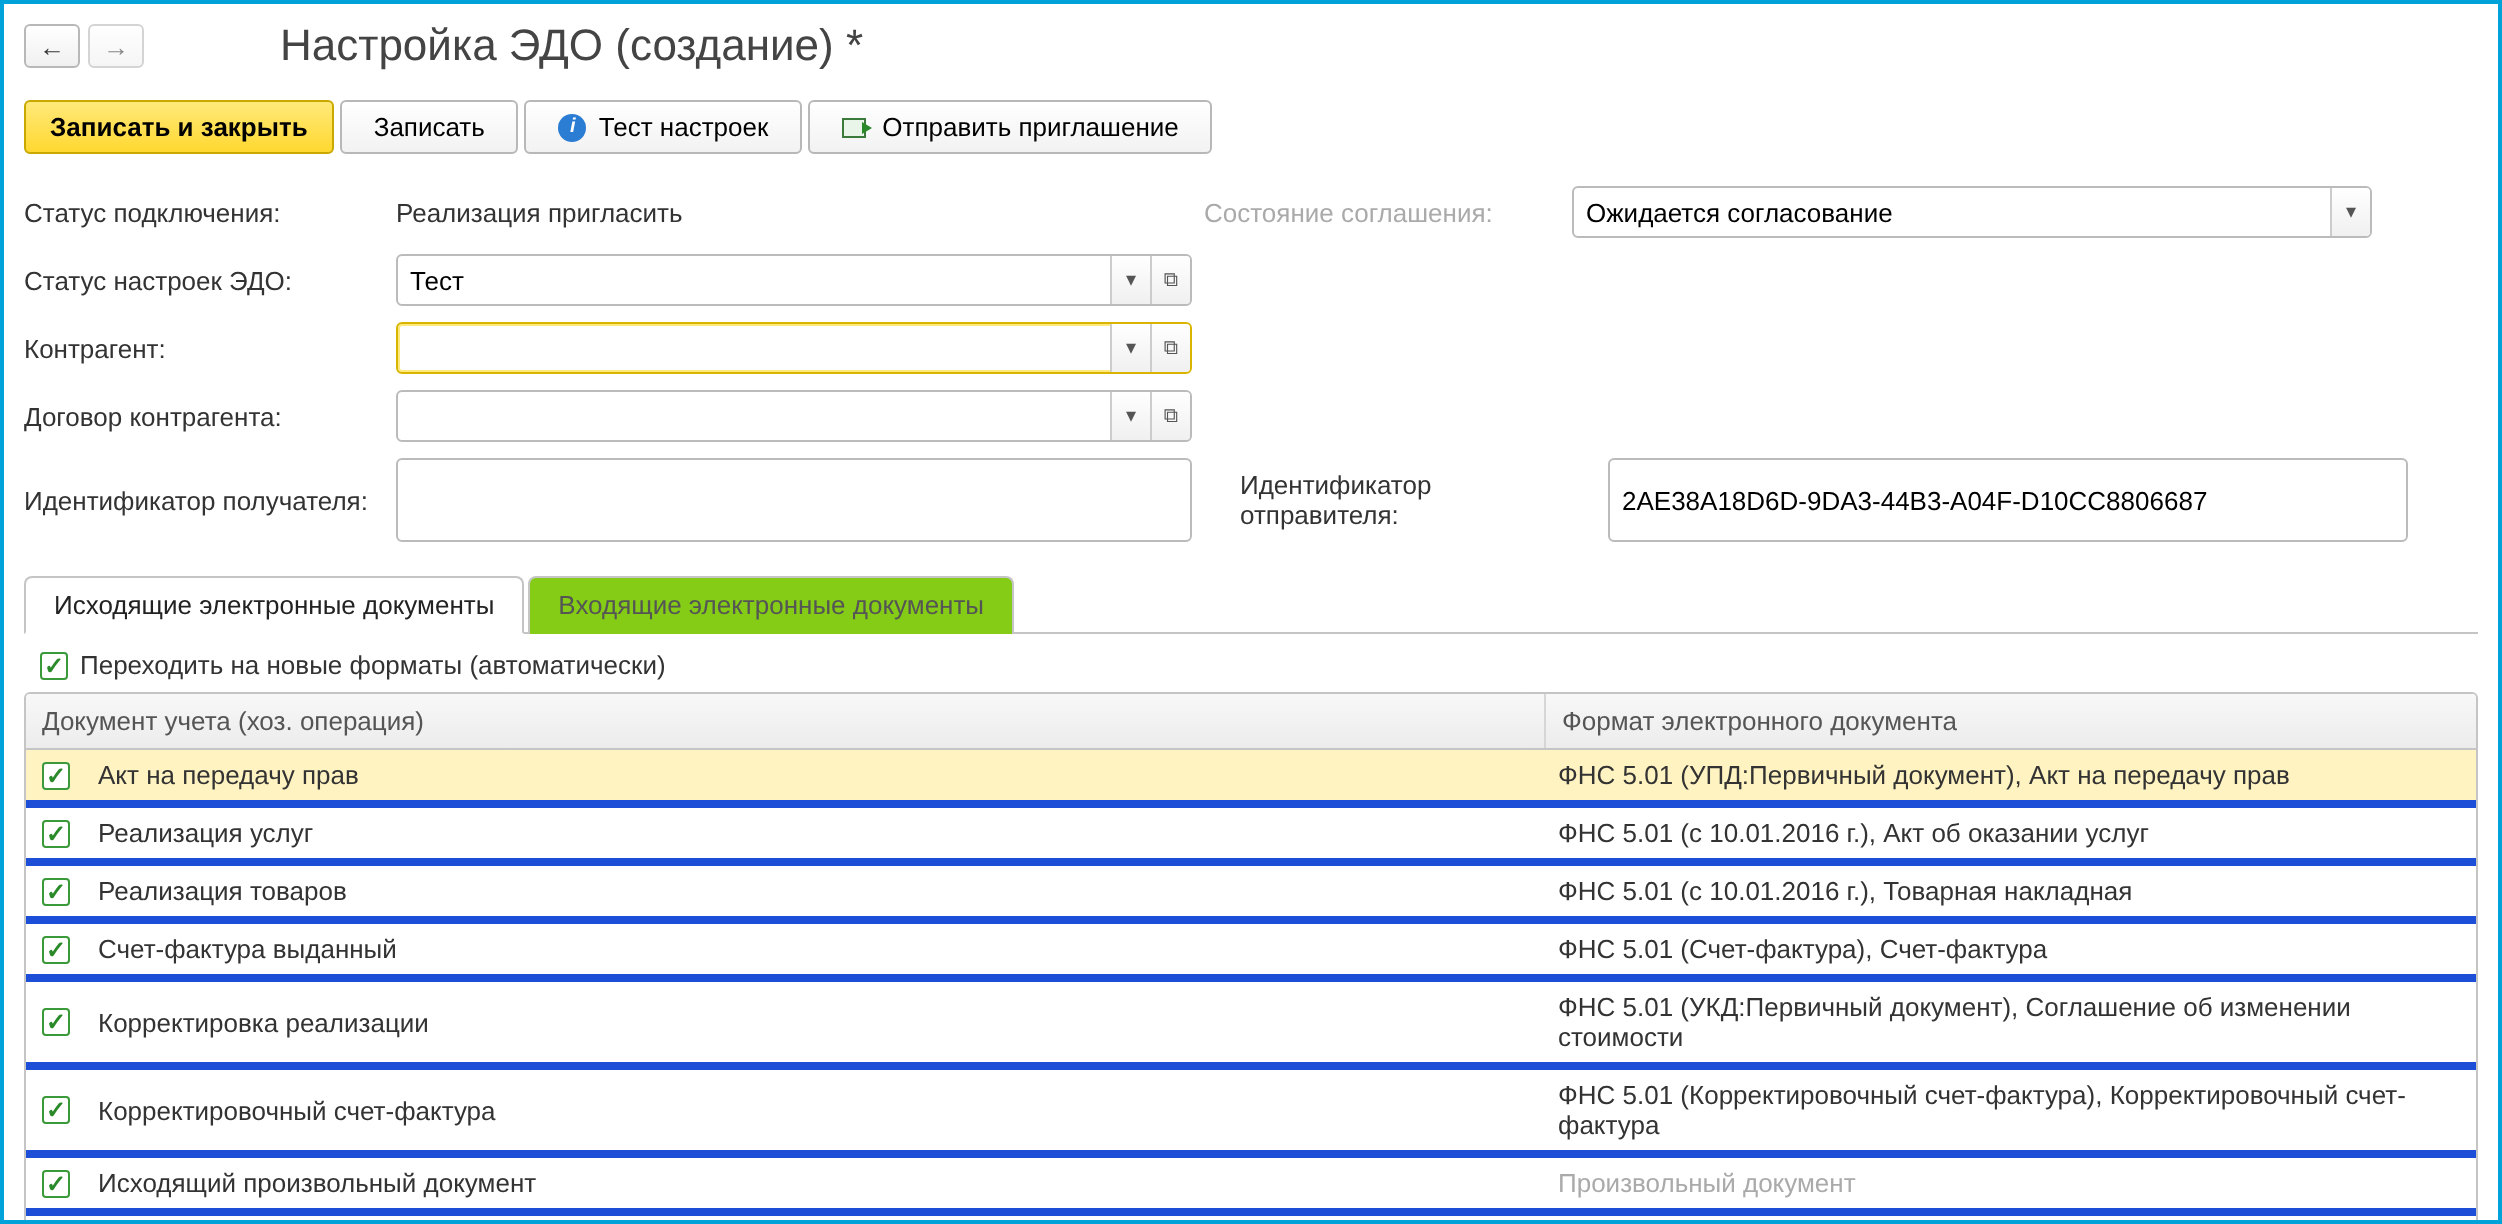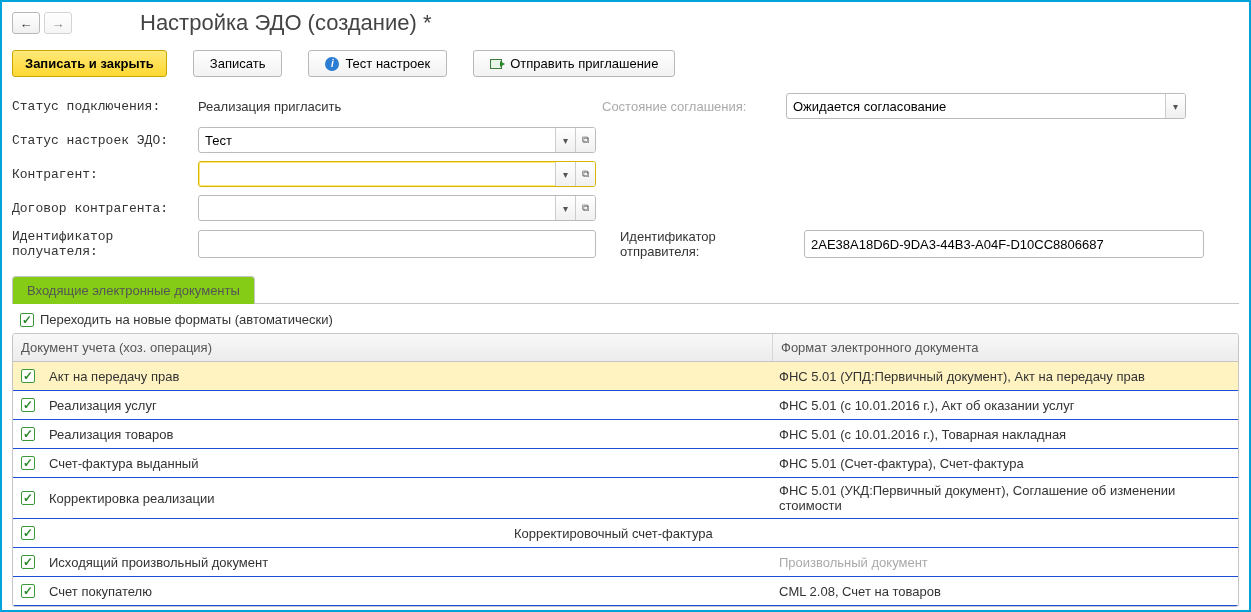--- a/index.html
+++ b/index.html
@@ -33,21 +33,21 @@
     font-size: 13px;
     color: #333;
   }
   .page-title {
     font-size: 22px;
     margin-left: 64px;
     color: #444;
   }
   .toolbar {
     display: flex;
-    gap: 26px;
+    gap: 3px;
     padding: 14px 10px 12px 10px;
     align-items: center;
   }
   .btn-primary {
     background: linear-gradient(#ffe97a,#ffd830);
     border: 1px solid #c9a800;
     font-weight: bold;
     padding: 5px 12px;
     border-radius: 3px;
     cursor: pointer;
@@ -76,21 +76,20 @@
 
   .form-row {
     display: flex;
     align-items: center;
     padding: 4px 10px;
     gap: 6px;
   }
   .form-label {
     width: 180px;
     color: #333;
-    font-family: Liberation Mono, monospace;
   }
   .input-combo {
     display: flex;
     height: 26px;
     border: 1px solid #bbb;
     border-radius: 3px;
     background: #fff;
     overflow: hidden;
   }
   .input-combo.focused { border: 1px solid #d9b400; box-shadow: 0 0 0 1px #ffe97a inset; }
@@ -113,21 +112,21 @@
     font-size: 10px;
     color: #555;
   }
   .two-col {
     display: flex;
     padding: 4px 10px;
     gap: 6px;
     align-items: center;
   }
   .wide-input {
-    height: 28px;
+    height: 42px;
     border: 1px solid #bbb;
     border-radius: 3px;
     padding: 0 6px;
     font-size: 13px;
   }
 
   .tabs {
     display: flex;
     margin: 12px 10px 0 10px;
     border-bottom: 1px solid #c5c5c5;
@@ -172,24 +171,23 @@
   }
   .grid-header {
     display: flex;
     background: linear-gradient(#f8f8f8,#ececec);
     border-bottom: 1px solid #c5c5c5;
   }
   .gh-col1 { width: 760px; padding: 6px 8px; border-right: 1px solid #d6d6d6; color:#555;}
   .gh-col2 { flex: 1; padding: 6px 8px; color:#555;}
   .grid-row {
     display: flex;
-    border-bottom: 1px solid #1d4ed8;
+    border-bottom: 4px solid #1d4ed8;
     align-items: center;
     min-height: 29px;
-    justify-content: space-between;
   }
   .grid-row.selected { background: #fff3c2; }
   .gr-chk { width: 30px; display:flex; justify-content:center; padding: 4px 0; }
   .gr-col1 { width: 730px; padding: 5px 6px; }
   .gr-col2 { flex: 1; padding: 5px 6px; }
   .muted-text { color: #aaa; }
   @keyframes blink { 50% { border-color: transparent; } }
 </style>
 </head>
 <body>
@@ -269,20 +267,21 @@
 </div>
 
 <div class="two-col">
   <div class="form-label">Идентификатор получателя:</div>
   <input class="wide-input" style="width: 398px;" value="">
   <div style="width:170px; margin-left:18px">Идентификатор отправителя:</div>
   <input class="wide-input" style="flex: 0 0 400px; margin-left: 8px;" value="2AE38A18D6D-9DA3-44B3-A04F-D10CC8806687">
 </div>
 
 <div class="tabs">
+  <div class="tab active">Исходящие электронные документы</div>
   <div class="tab">Входящие электронные документы</div>
 </div>
 
 <div class="subopt">
   <span class="chk checked"></span>
   <span>Переходить на новые форматы (автоматически)</span>
 </div>
 
 <div class="grid">
   <div class="grid-header">
@@ -323,20 +322,21 @@
           <span class="chk checked"></span>
         </div>
         <div class="gr-col1">Корректировка реализации</div>
         <div class="gr-col2">ФНС 5.01 (УКД:Первичный документ), Соглашение об изменении стоимости</div>
       </div>
       <div class="grid-row">
         <div class="gr-chk">
           <span class="chk checked"></span>
         </div>
         <div class="gr-col1">Корректировочный счет-фактура</div>
+        <div class="gr-col2">ФНС 5.01 (Корректировочный счет-фактура), Корректировочный счет-фактура</div>
       </div>
       <div class="grid-row">
         <div class="gr-chk">
           <span class="chk checked"></span>
         </div>
         <div class="gr-col1">Исходящий произвольный документ</div>
         <div class="gr-col2 muted-text">Произвольный документ</div>
       </div>
       <div class="grid-row">
         <div class="gr-chk">

